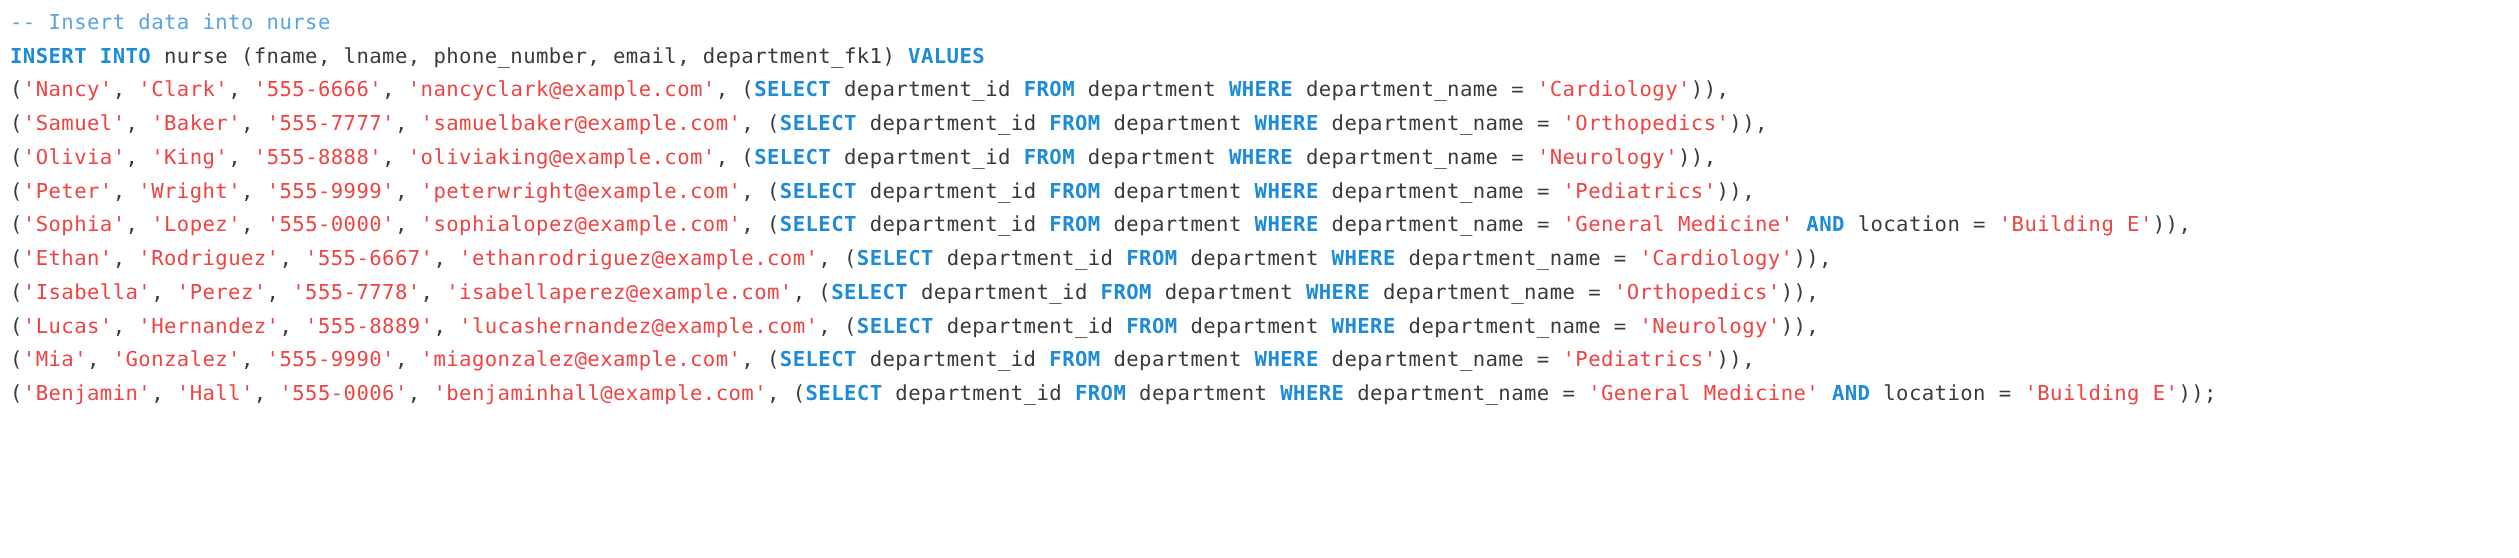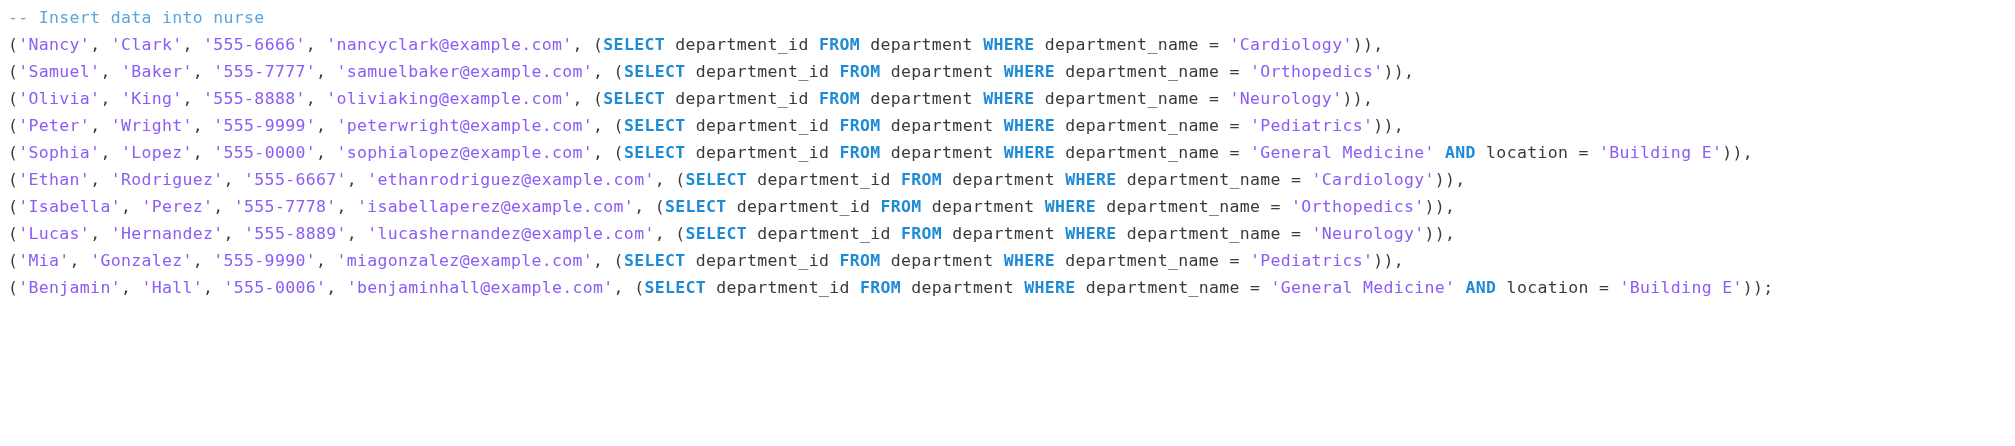--- a/index.html
+++ b/index.html
@@ -25,28 +25,29 @@
     height: 27px;
     line-height: 27px;
     font-size: 16.5px;
     letter-spacing: 0.02em;
     white-space: pre;
     color: #3a3a3a;
   }
   
   .tok-comment { color: #5ba4dc; }
   .tok-keyword { color: #1e8bd6; font-weight: bold; }
-  .tok-string  { color: #8b5cf6; margin-top: 17px; }
+  .tok-string  { color: #ef4444; margin-top: 17px; }
   .tok-plain   { color: #3a3a3a; }
 </style>
 </head>
 <body>
 
 <div id="code-block">
     <div class="code-line"><span class="tok-comment">-- Insert data into nurse</span></div>
+    <div class="code-line"><span class="tok-keyword">INSERT INTO</span><span class="tok-plain"> nurse (fname, lname, phone_number, email, department_fk1) </span><span class="tok-keyword">VALUES</span></div>
     <div class="code-line"><span class="tok-plain">(</span><span class="tok-string">'Nancy'</span><span class="tok-plain">, </span><span class="tok-string">'Clark'</span><span class="tok-plain">, </span><span class="tok-string">'555-6666'</span><span class="tok-plain">, </span><span class="tok-string">'nancyclark@example.com'</span><span class="tok-plain">, (</span><span class="tok-keyword">SELECT</span><span class="tok-plain"> department_id </span><span class="tok-keyword">FROM</span><span class="tok-plain"> department </span><span class="tok-keyword">WHERE</span><span class="tok-plain"> department_name = </span><span class="tok-string">'Cardiology'</span><span class="tok-plain">)),</span></div>
     <div class="code-line"><span class="tok-plain">(</span><span class="tok-string">'Samuel'</span><span class="tok-plain">, </span><span class="tok-string">'Baker'</span><span class="tok-plain">, </span><span class="tok-string">'555-7777'</span><span class="tok-plain">, </span><span class="tok-string">'samuelbaker@example.com'</span><span class="tok-plain">, (</span><span class="tok-keyword">SELECT</span><span class="tok-plain"> department_id </span><span class="tok-keyword">FROM</span><span class="tok-plain"> department </span><span class="tok-keyword">WHERE</span><span class="tok-plain"> department_name = </span><span class="tok-string">'Orthopedics'</span><span class="tok-plain">)),</span></div>
     <div class="code-line"><span class="tok-plain">(</span><span class="tok-string">'Olivia'</span><span class="tok-plain">, </span><span class="tok-string">'King'</span><span class="tok-plain">, </span><span class="tok-string">'555-8888'</span><span class="tok-plain">, </span><span class="tok-string">'oliviaking@example.com'</span><span class="tok-plain">, (</span><span class="tok-keyword">SELECT</span><span class="tok-plain"> department_id </span><span class="tok-keyword">FROM</span><span class="tok-plain"> department </span><span class="tok-keyword">WHERE</span><span class="tok-plain"> department_name = </span><span class="tok-string">'Neurology'</span><span class="tok-plain">)),</span></div>
     <div class="code-line"><span class="tok-plain">(</span><span class="tok-string">'Peter'</span><span class="tok-plain">, </span><span class="tok-string">'Wright'</span><span class="tok-plain">, </span><span class="tok-string">'555-9999'</span><span class="tok-plain">, </span><span class="tok-string">'peterwright@example.com'</span><span class="tok-plain">, (</span><span class="tok-keyword">SELECT</span><span class="tok-plain"> department_id </span><span class="tok-keyword">FROM</span><span class="tok-plain"> department </span><span class="tok-keyword">WHERE</span><span class="tok-plain"> department_name = </span><span class="tok-string">'Pediatrics'</span><span class="tok-plain">)),</span></div>
     <div class="code-line"><span class="tok-plain">(</span><span class="tok-string">'Sophia'</span><span class="tok-plain">, </span><span class="tok-string">'Lopez'</span><span class="tok-plain">, </span><span class="tok-string">'555-0000'</span><span class="tok-plain">, </span><span class="tok-string">'sophialopez@example.com'</span><span class="tok-plain">, (</span><span class="tok-keyword">SELECT</span><span class="tok-plain"> department_id </span><span class="tok-keyword">FROM</span><span class="tok-plain"> department </span><span class="tok-keyword">WHERE</span><span class="tok-plain"> department_name = </span><span class="tok-string">'General Medicine'</span><span class="tok-plain"> </span><span class="tok-keyword">AND</span><span class="tok-plain"> location = </span><span class="tok-string">'Building E'</span><span class="tok-plain">)),</span></div>
     <div class="code-line"><span class="tok-plain">(</span><span class="tok-string">'Ethan'</span><span class="tok-plain">, </span><span class="tok-string">'Rodriguez'</span><span class="tok-plain">, </span><span class="tok-string">'555-6667'</span><span class="tok-plain">, </span><span class="tok-string">'ethanrodriguez@example.com'</span><span class="tok-plain">, (</span><span class="tok-keyword">SELECT</span><span class="tok-plain"> department_id </span><span class="tok-keyword">FROM</span><span class="tok-plain"> department </span><span class="tok-keyword">WHERE</span><span class="tok-plain"> department_name = </span><span class="tok-string">'Cardiology'</span><span class="tok-plain">)),</span></div>
     <div class="code-line"><span class="tok-plain">(</span><span class="tok-string">'Isabella'</span><span class="tok-plain">, </span><span class="tok-string">'Perez'</span><span class="tok-plain">, </span><span class="tok-string">'555-7778'</span><span class="tok-plain">, </span><span class="tok-string">'isabellaperez@example.com'</span><span class="tok-plain">, (</span><span class="tok-keyword">SELECT</span><span class="tok-plain"> department_id </span><span class="tok-keyword">FROM</span><span class="tok-plain"> department </span><span class="tok-keyword">WHERE</span><span class="tok-plain"> department_name = </span><span class="tok-string">'Orthopedics'</span><span class="tok-plain">)),</span></div>
     <div class="code-line"><span class="tok-plain">(</span><span class="tok-string">'Lucas'</span><span class="tok-plain">, </span><span class="tok-string">'Hernandez'</span><span class="tok-plain">, </span><span class="tok-string">'555-8889'</span><span class="tok-plain">, </span><span class="tok-string">'lucashernandez@example.com'</span><span class="tok-plain">, (</span><span class="tok-keyword">SELECT</span><span class="tok-plain"> department_id </span><span class="tok-keyword">FROM</span><span class="tok-plain"> department </span><span class="tok-keyword">WHERE</span><span class="tok-plain"> department_name = </span><span class="tok-string">'Neurology'</span><span class="tok-plain">)),</span></div>
     <div class="code-line"><span class="tok-plain">(</span><span class="tok-string">'Mia'</span><span class="tok-plain">, </span><span class="tok-string">'Gonzalez'</span><span class="tok-plain">, </span><span class="tok-string">'555-9990'</span><span class="tok-plain">, </span><span class="tok-string">'miagonzalez@example.com'</span><span class="tok-plain">, (</span><span class="tok-keyword">SELECT</span><span class="tok-plain"> department_id </span><span class="tok-keyword">FROM</span><span class="tok-plain"> department </span><span class="tok-keyword">WHERE</span><span class="tok-plain"> department_name = </span><span class="tok-string">'Pediatrics'</span><span class="tok-plain">)),</span></div>
     <div class="code-line"><span class="tok-plain">(</span><span class="tok-string">'Benjamin'</span><span class="tok-plain">, </span><span class="tok-string">'Hall'</span><span class="tok-plain">, </span><span class="tok-string">'555-0006'</span><span class="tok-plain">, </span><span class="tok-string">'benjaminhall@example.com'</span><span class="tok-plain">, (</span><span class="tok-keyword">SELECT</span><span class="tok-plain"> department_id </span><span class="tok-keyword">FROM</span><span class="tok-plain"> department </span><span class="tok-keyword">WHERE</span><span class="tok-plain"> department_name = </span><span class="tok-string">'General Medicine'</span><span class="tok-plain"> </span><span class="tok-keyword">AND</span><span class="tok-plain"> location = </span><span class="tok-string">'Building E'</span><span class="tok-plain">));</span></div>

